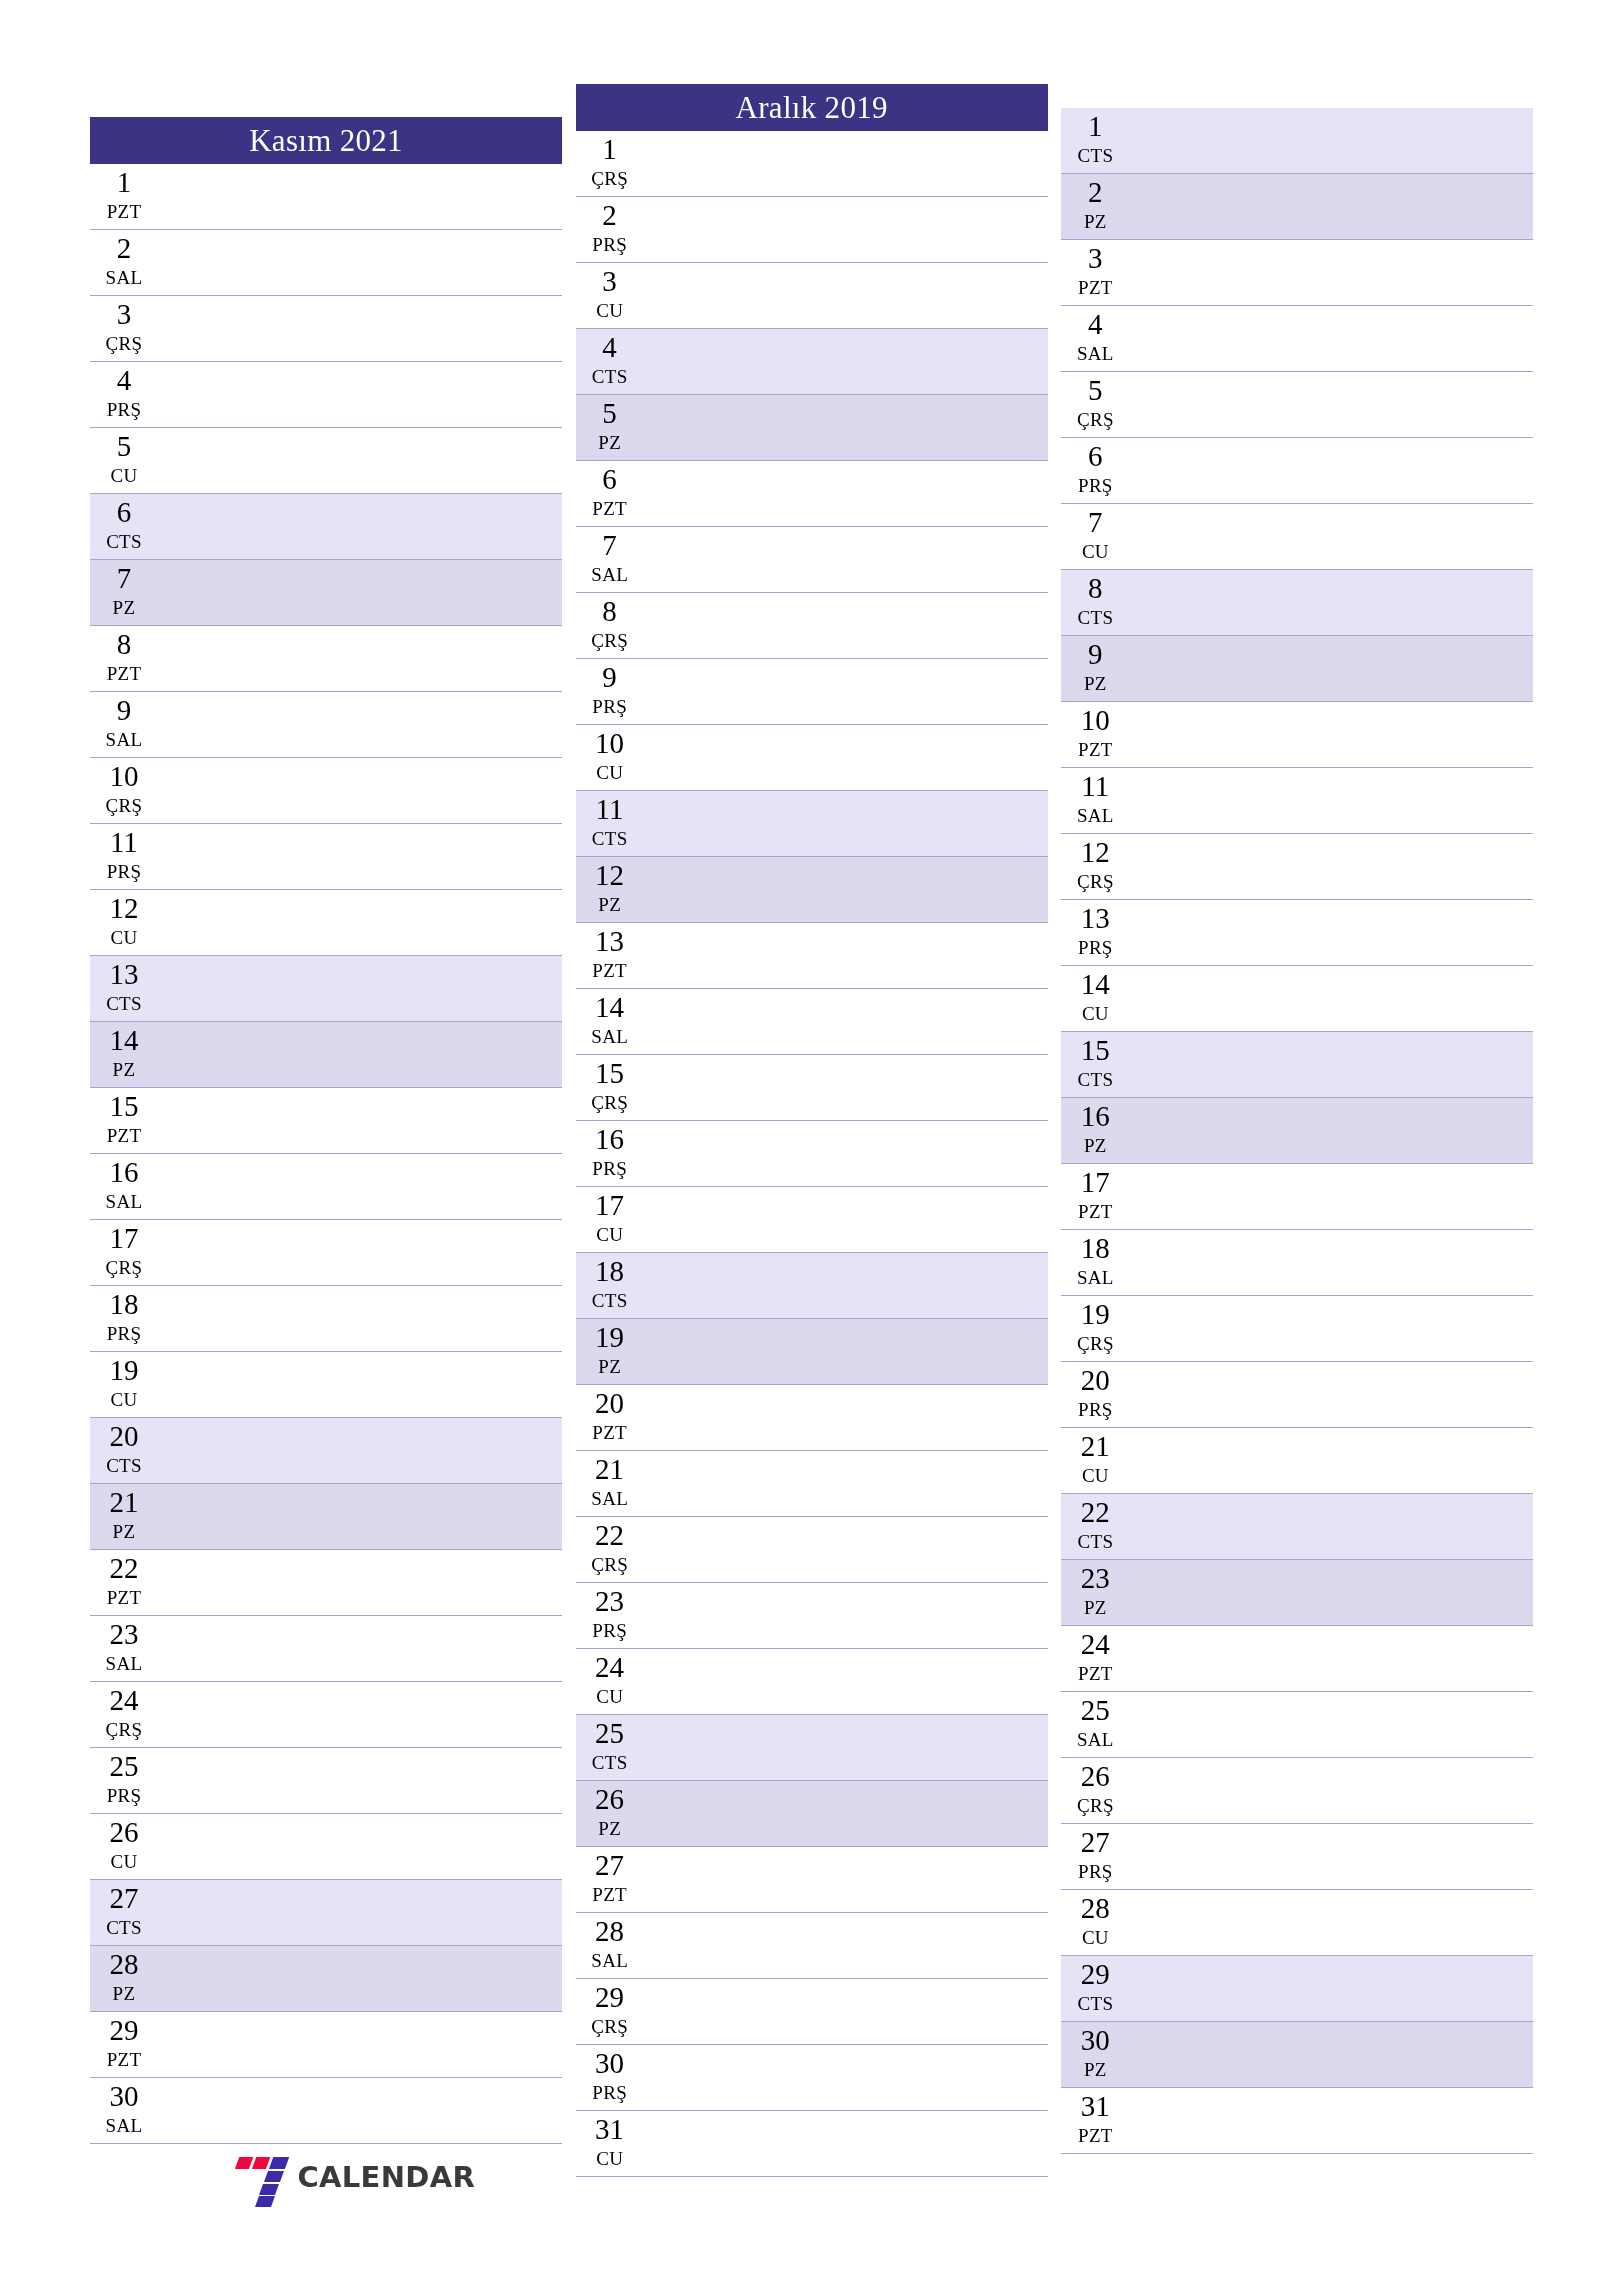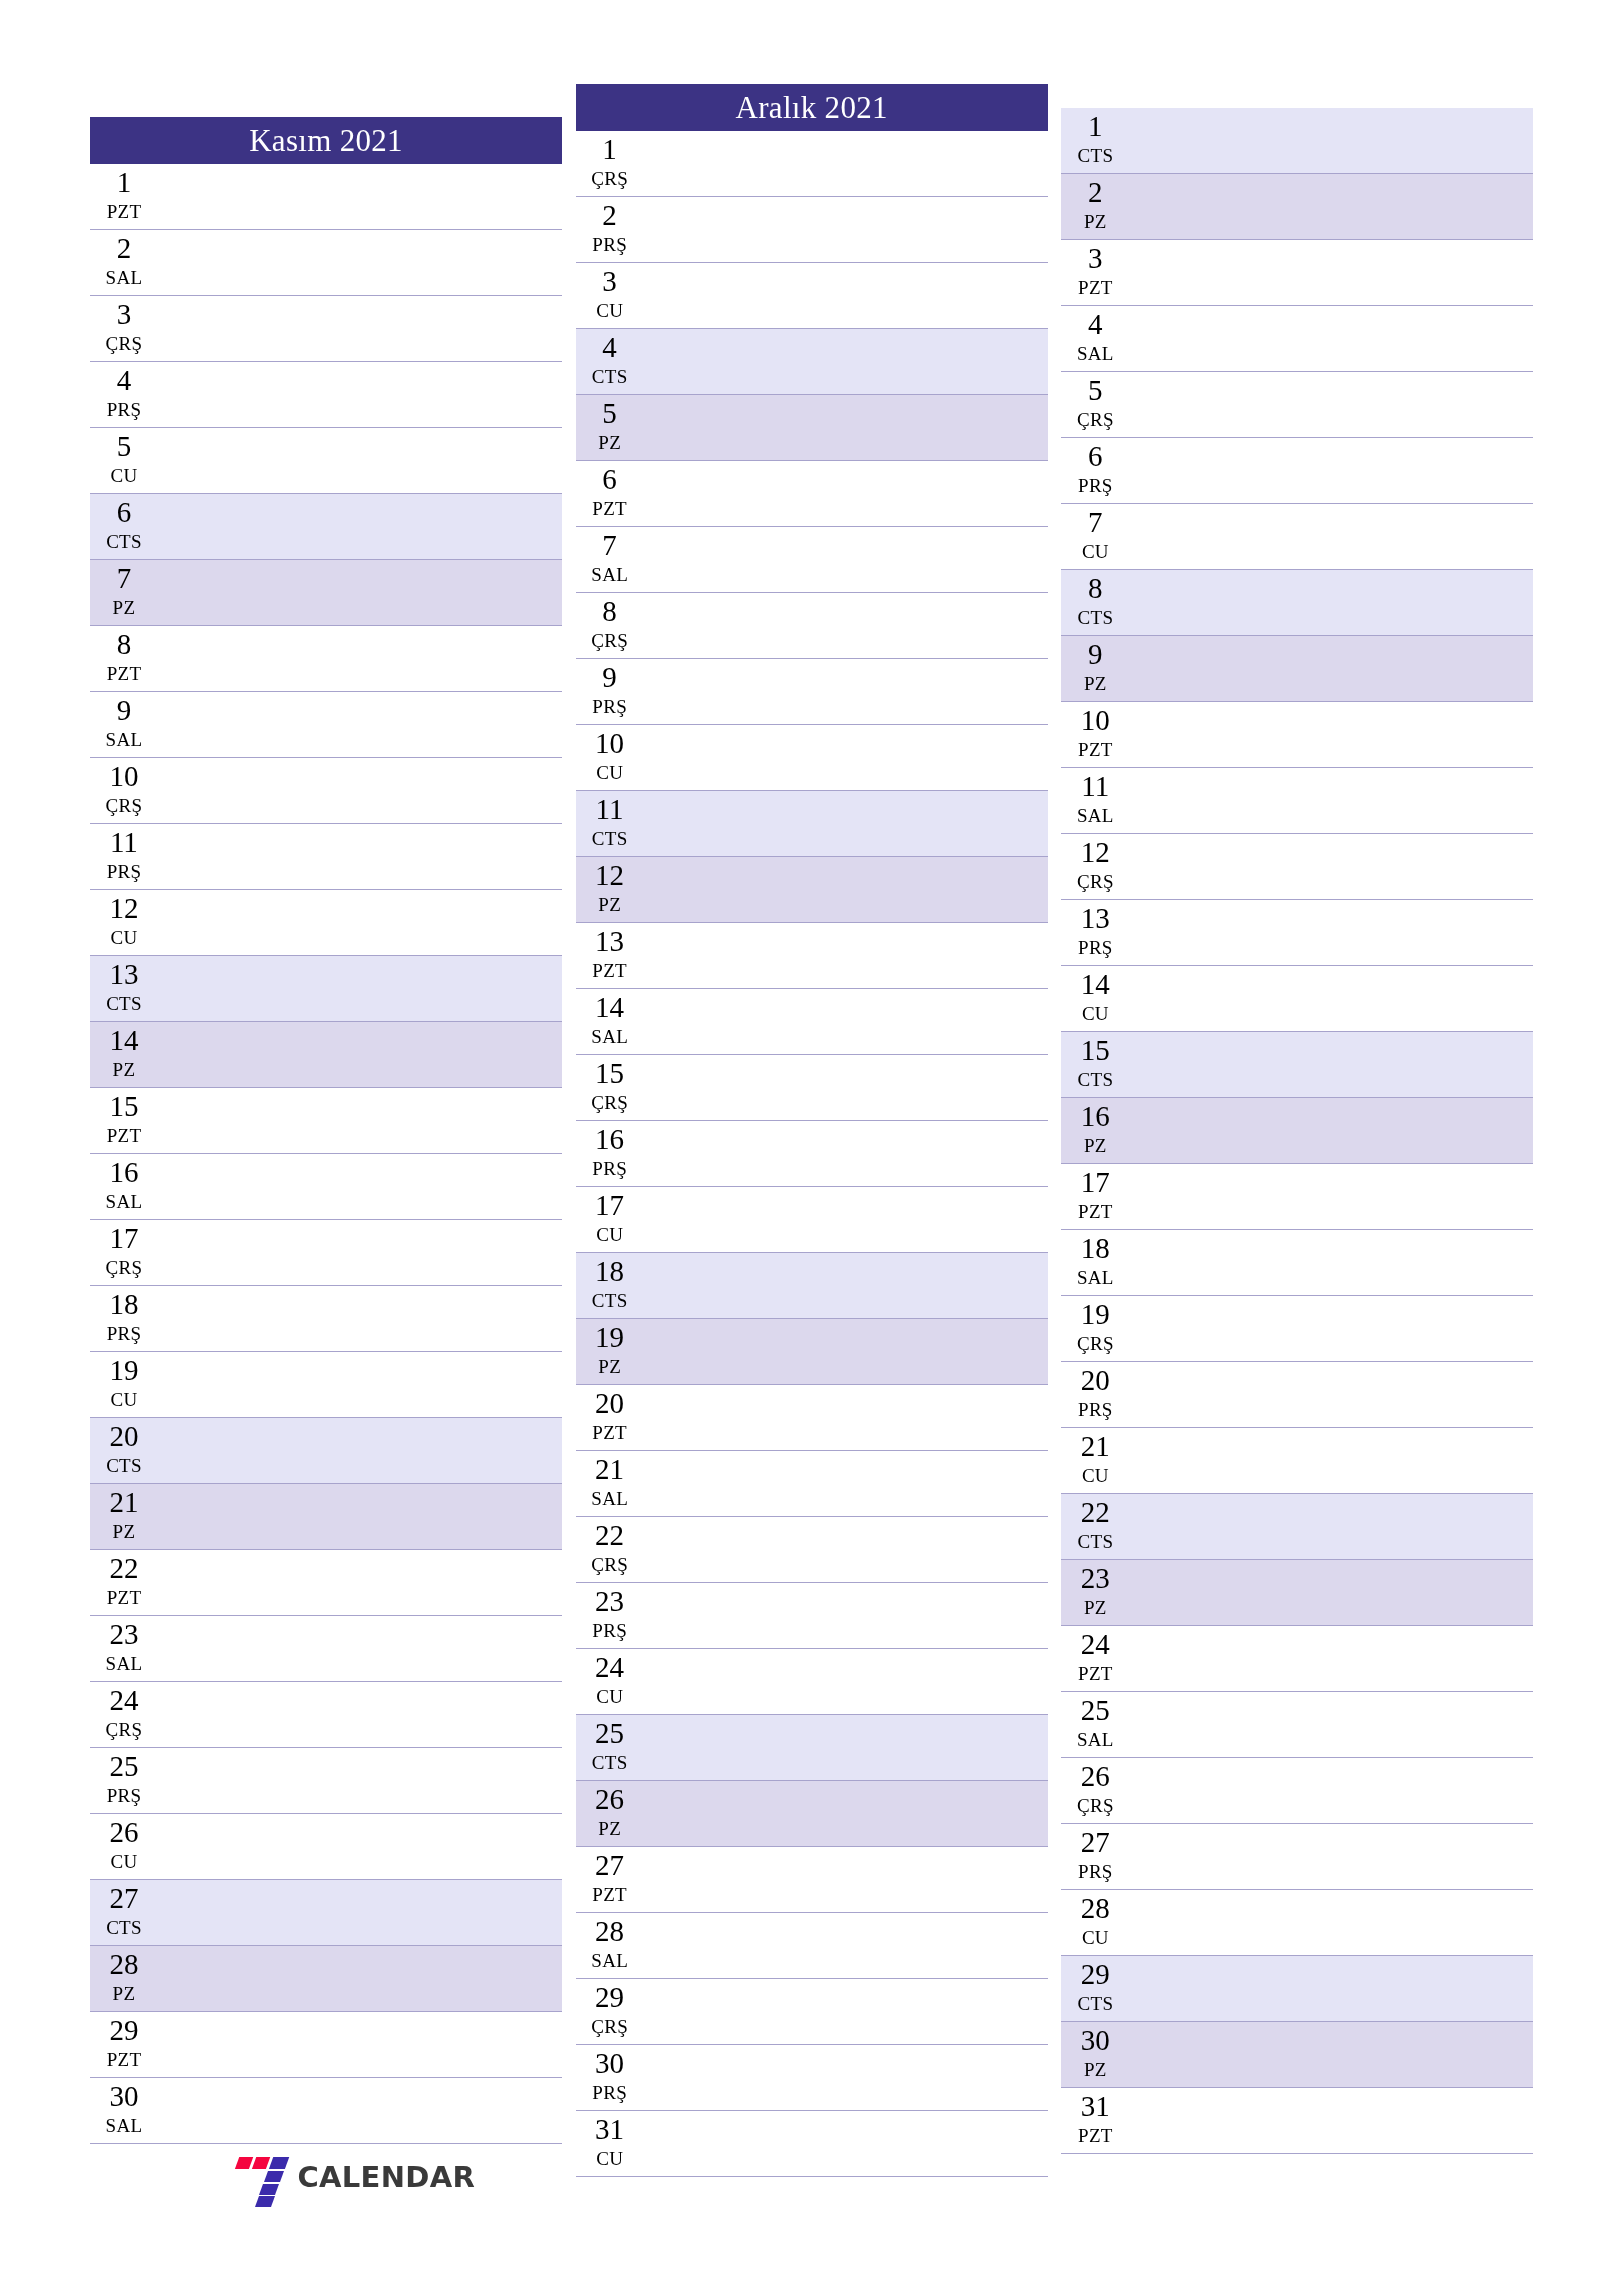--- a/index.html
+++ b/index.html
@@ -257,21 +257,21 @@
             <div class="day-num">29</div>
             <div class="day-abbr">PZT</div>
           </div>
           <div class="day-row">
             <div class="day-num">30</div>
             <div class="day-abbr">SAL</div>
           </div>
         </div>
       </div>
       <div class="month">
-        <div class="month-header">Aralık 2021</div>
+        <div class="month-header">Aralık 2019</div>
         <div class="days">
           <div class="day-row">
             <div class="day-num">1</div>
             <div class="day-abbr">ÇRŞ</div>
           </div>
           <div class="day-row">
             <div class="day-num">2</div>
             <div class="day-abbr">PRŞ</div>
           </div>
           <div class="day-row">

